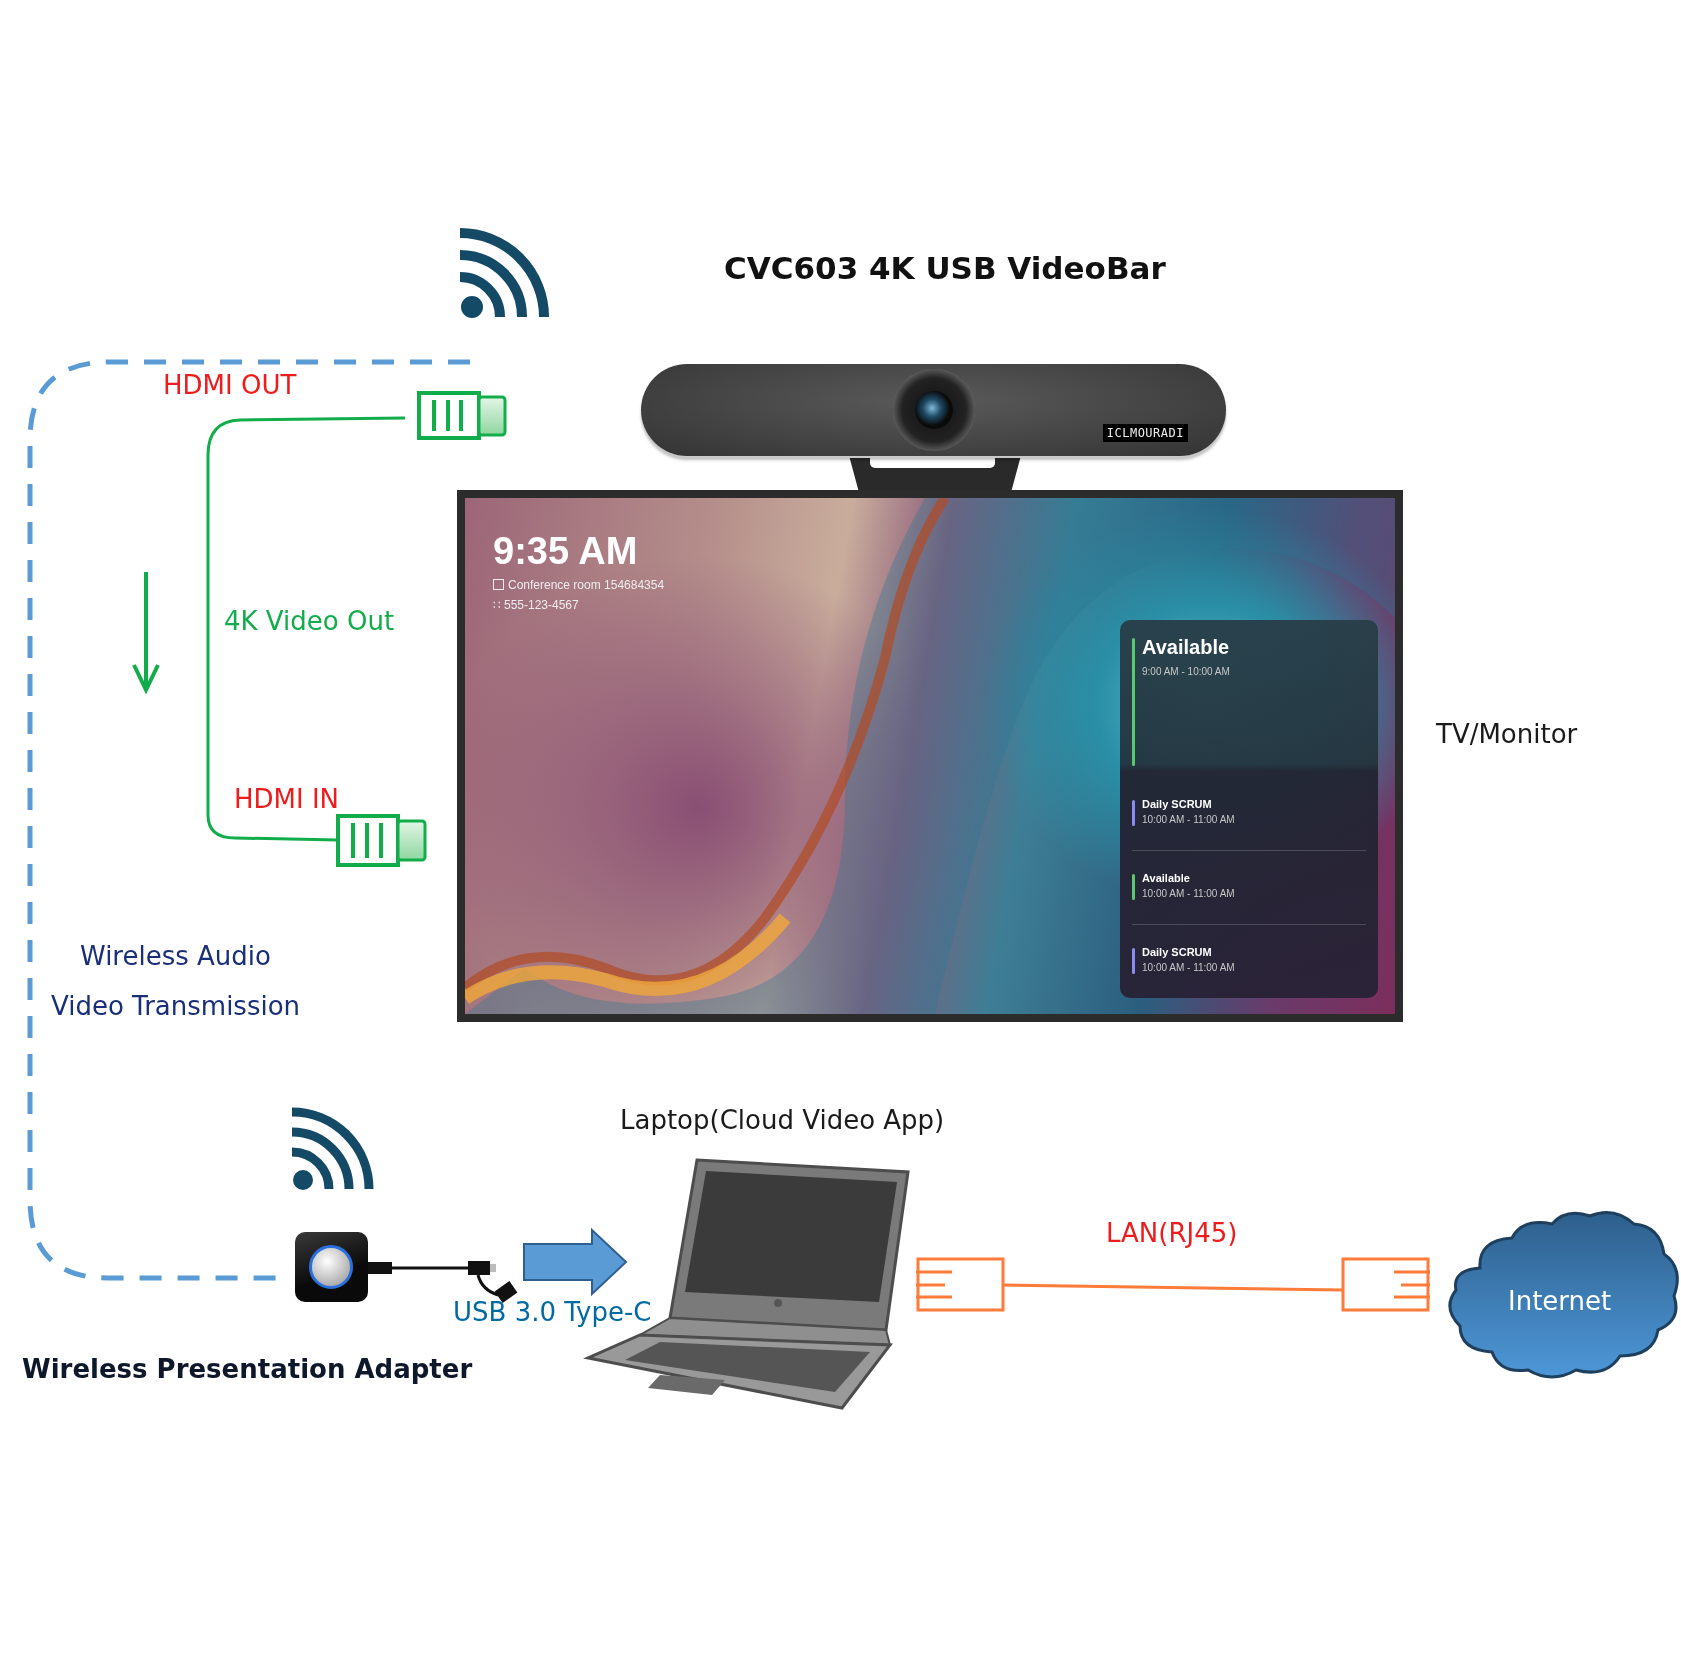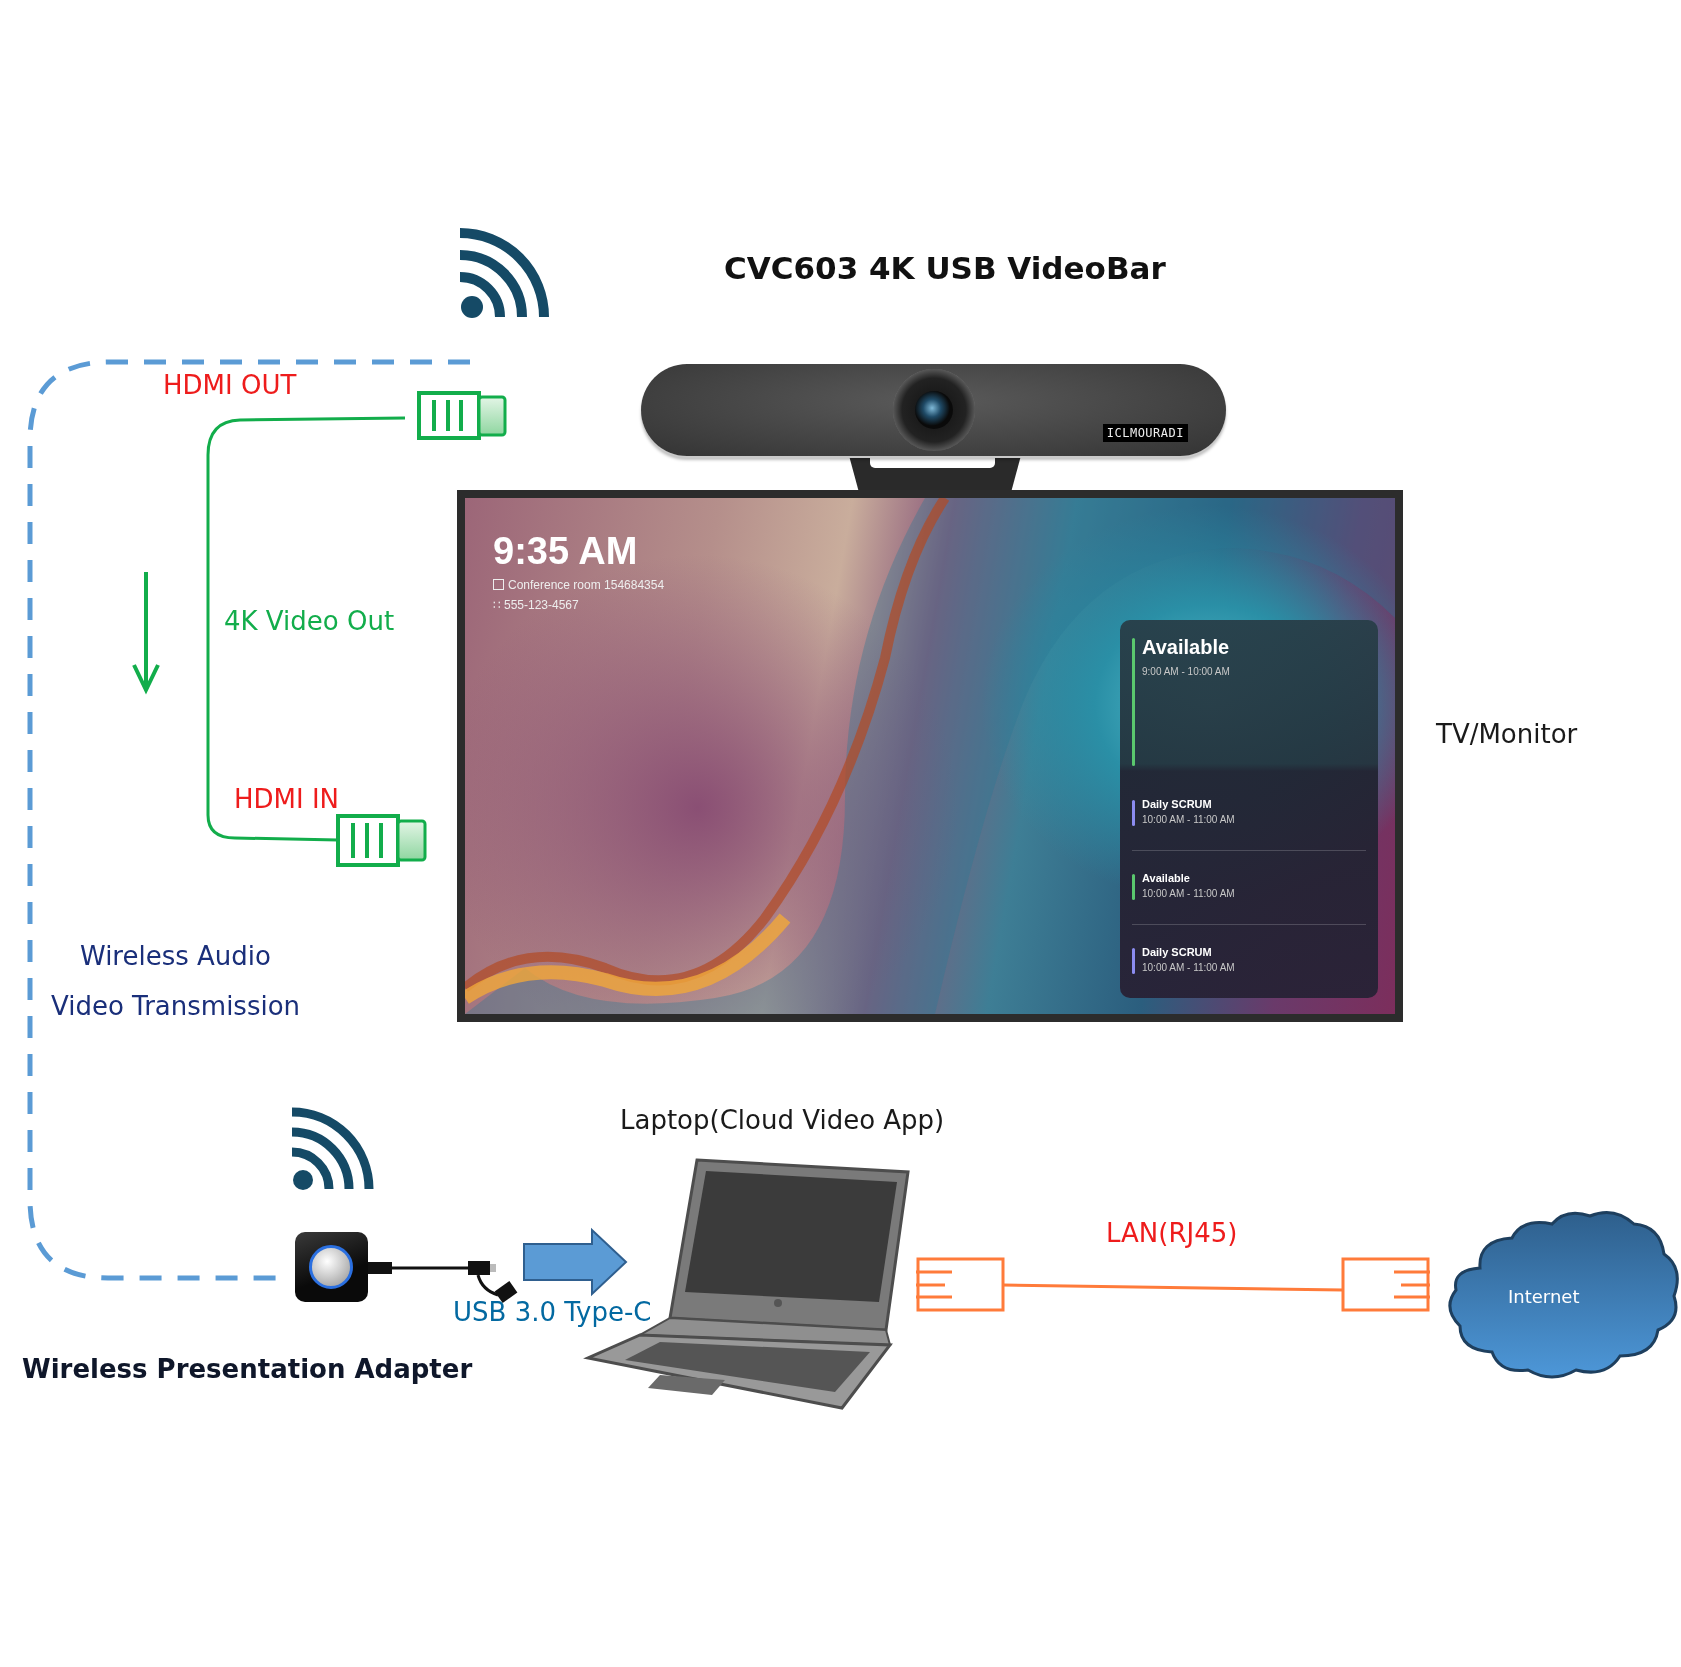--- a/index.html
+++ b/index.html
@@ -198,14 +198,14 @@
 <div class="lbl title" style="left:684px;top:250px;margin-left:40px;">CVC603 4K USB VideoBar</div>
 <div class="lbl red" style="left:163px;top:370px;">HDMI OUT</div>
 <div class="lbl green" style="left:224px;top:606px;">4K Video Out</div>
 <div class="lbl red" style="left:234px;top:784px;">HDMI IN</div>
 <div class="lbl navy" style="left:80px;top:941px;">Wireless Audio</div>
 <div class="lbl navy" style="left:51px;top:991px;">Video Transmission</div>
 <div class="lbl black" style="left:1436px;top:719px;">TV/Monitor</div>
 <div class="lbl black" style="left:620px;top:1105px;">Laptop(Cloud Video App)</div>
 <div class="lbl blue" style="left:453px;top:1297px;">USB 3.0 Type-C</div>
 <div class="lbl red" style="left:1106px;top:1218px;">LAN(RJ45)</div>
-<div class="lbl" style="left:1508px;top:1286px;color:#fff;font-size:18px;">Internet</div>
+<div class="lbl" style="left:1508px;top:1286px;color:#fff;font-size:26px;">Internet</div>
 <div class="lbl bold" style="left:22px;top:1354px;">Wireless Presentation Adapter</div>
 
 </body></html>

